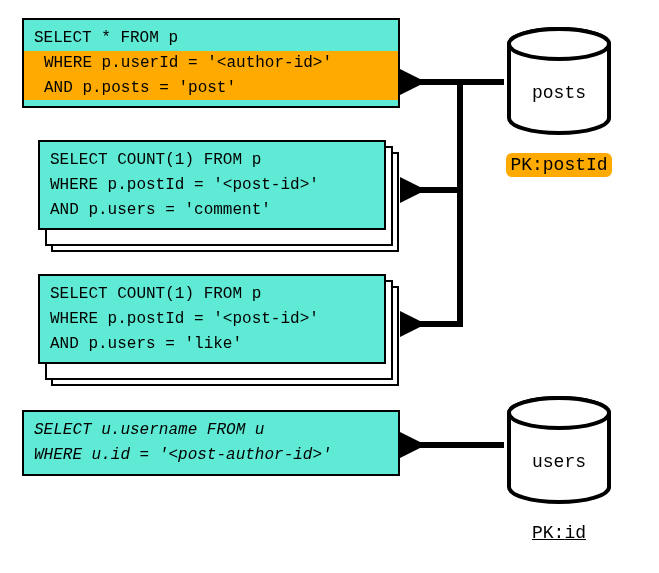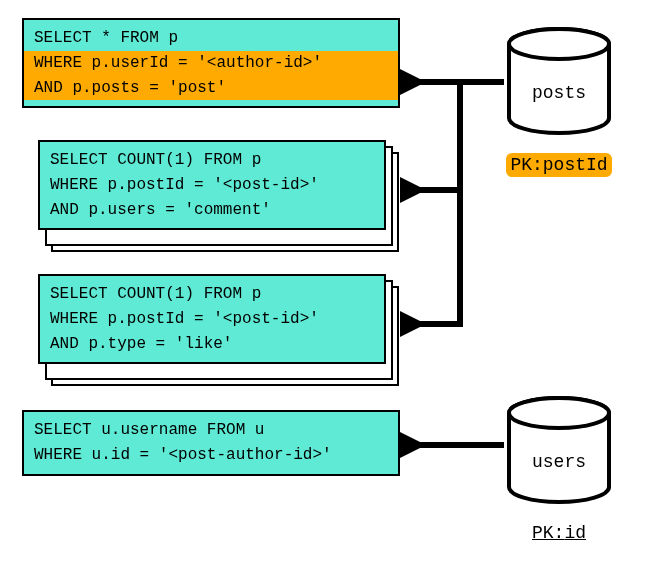--- a/index.html
+++ b/index.html
@@ -26,21 +26,21 @@
   }
   .stacked-shadow2 {
     position: absolute;
     border: 2px solid #000;
     background: #fff;
   }
   .highlight-line {
     background: #ffaa00;
     display: block;
     margin: 0 -10px;
-    padding: 0 10px;
+    padding: 0 20px;
   }
   .db-cylinder {
     position: absolute;
   }
   .db-label {
     position: absolute;
     font-size: 18px;
     text-align: center;
   }
   .pk-label {
@@ -73,24 +73,24 @@
   <span class="query-line">SELECT COUNT(1) FROM p</span>
   <span class="query-line">WHERE p.postId = '&lt;post-id&gt;'</span>
   <span class="query-line">AND p.users = 'comment'</span>
 </div>
 
 <div class="stacked-shadow2" style="left:51px; top:286px; width:348px; height:100px;"></div>
 <div class="stacked-shadow1" style="left:45px; top:280px; width:348px; height:100px;"></div>
 <div class="query-box" style="left:38px; top:274px; width:348px;">
   <span class="query-line">SELECT COUNT(1) FROM p</span>
   <span class="query-line">WHERE p.postId = '&lt;post-id&gt;'</span>
-  <span class="query-line">AND p.type = 'like'</span>
+  <span class="query-line">AND p.users = 'like'</span>
 </div>
 
-<div class="query-box" style="left:22px; top:410px; width:378px;">
+<div class="query-box" style="left:22px; top:410px; width:378px;font-style:italic;">
   <span class="query-line">SELECT u.username FROM u</span>
   <span class="query-line">WHERE u.id = '&lt;post-author-id&gt;'</span>
 </div>
 
 <div class="db-cylinder" style="left:504px; top:26px;">
   <svg width="110" height="112" viewBox="0 0 110 112">
     <ellipse cx="55" cy="18" rx="50" ry="15" fill="#fff" stroke="#000" stroke-width="4"></ellipse>
     <path d="M 5 18 L 5 92 A 50 15 0 0 0 105 92 L 105 18" fill="#fff" stroke="#000" stroke-width="4"></path>
     <ellipse cx="55" cy="18" rx="50" ry="15" fill="#fff" stroke="#000" stroke-width="4"></ellipse>
   </svg>

